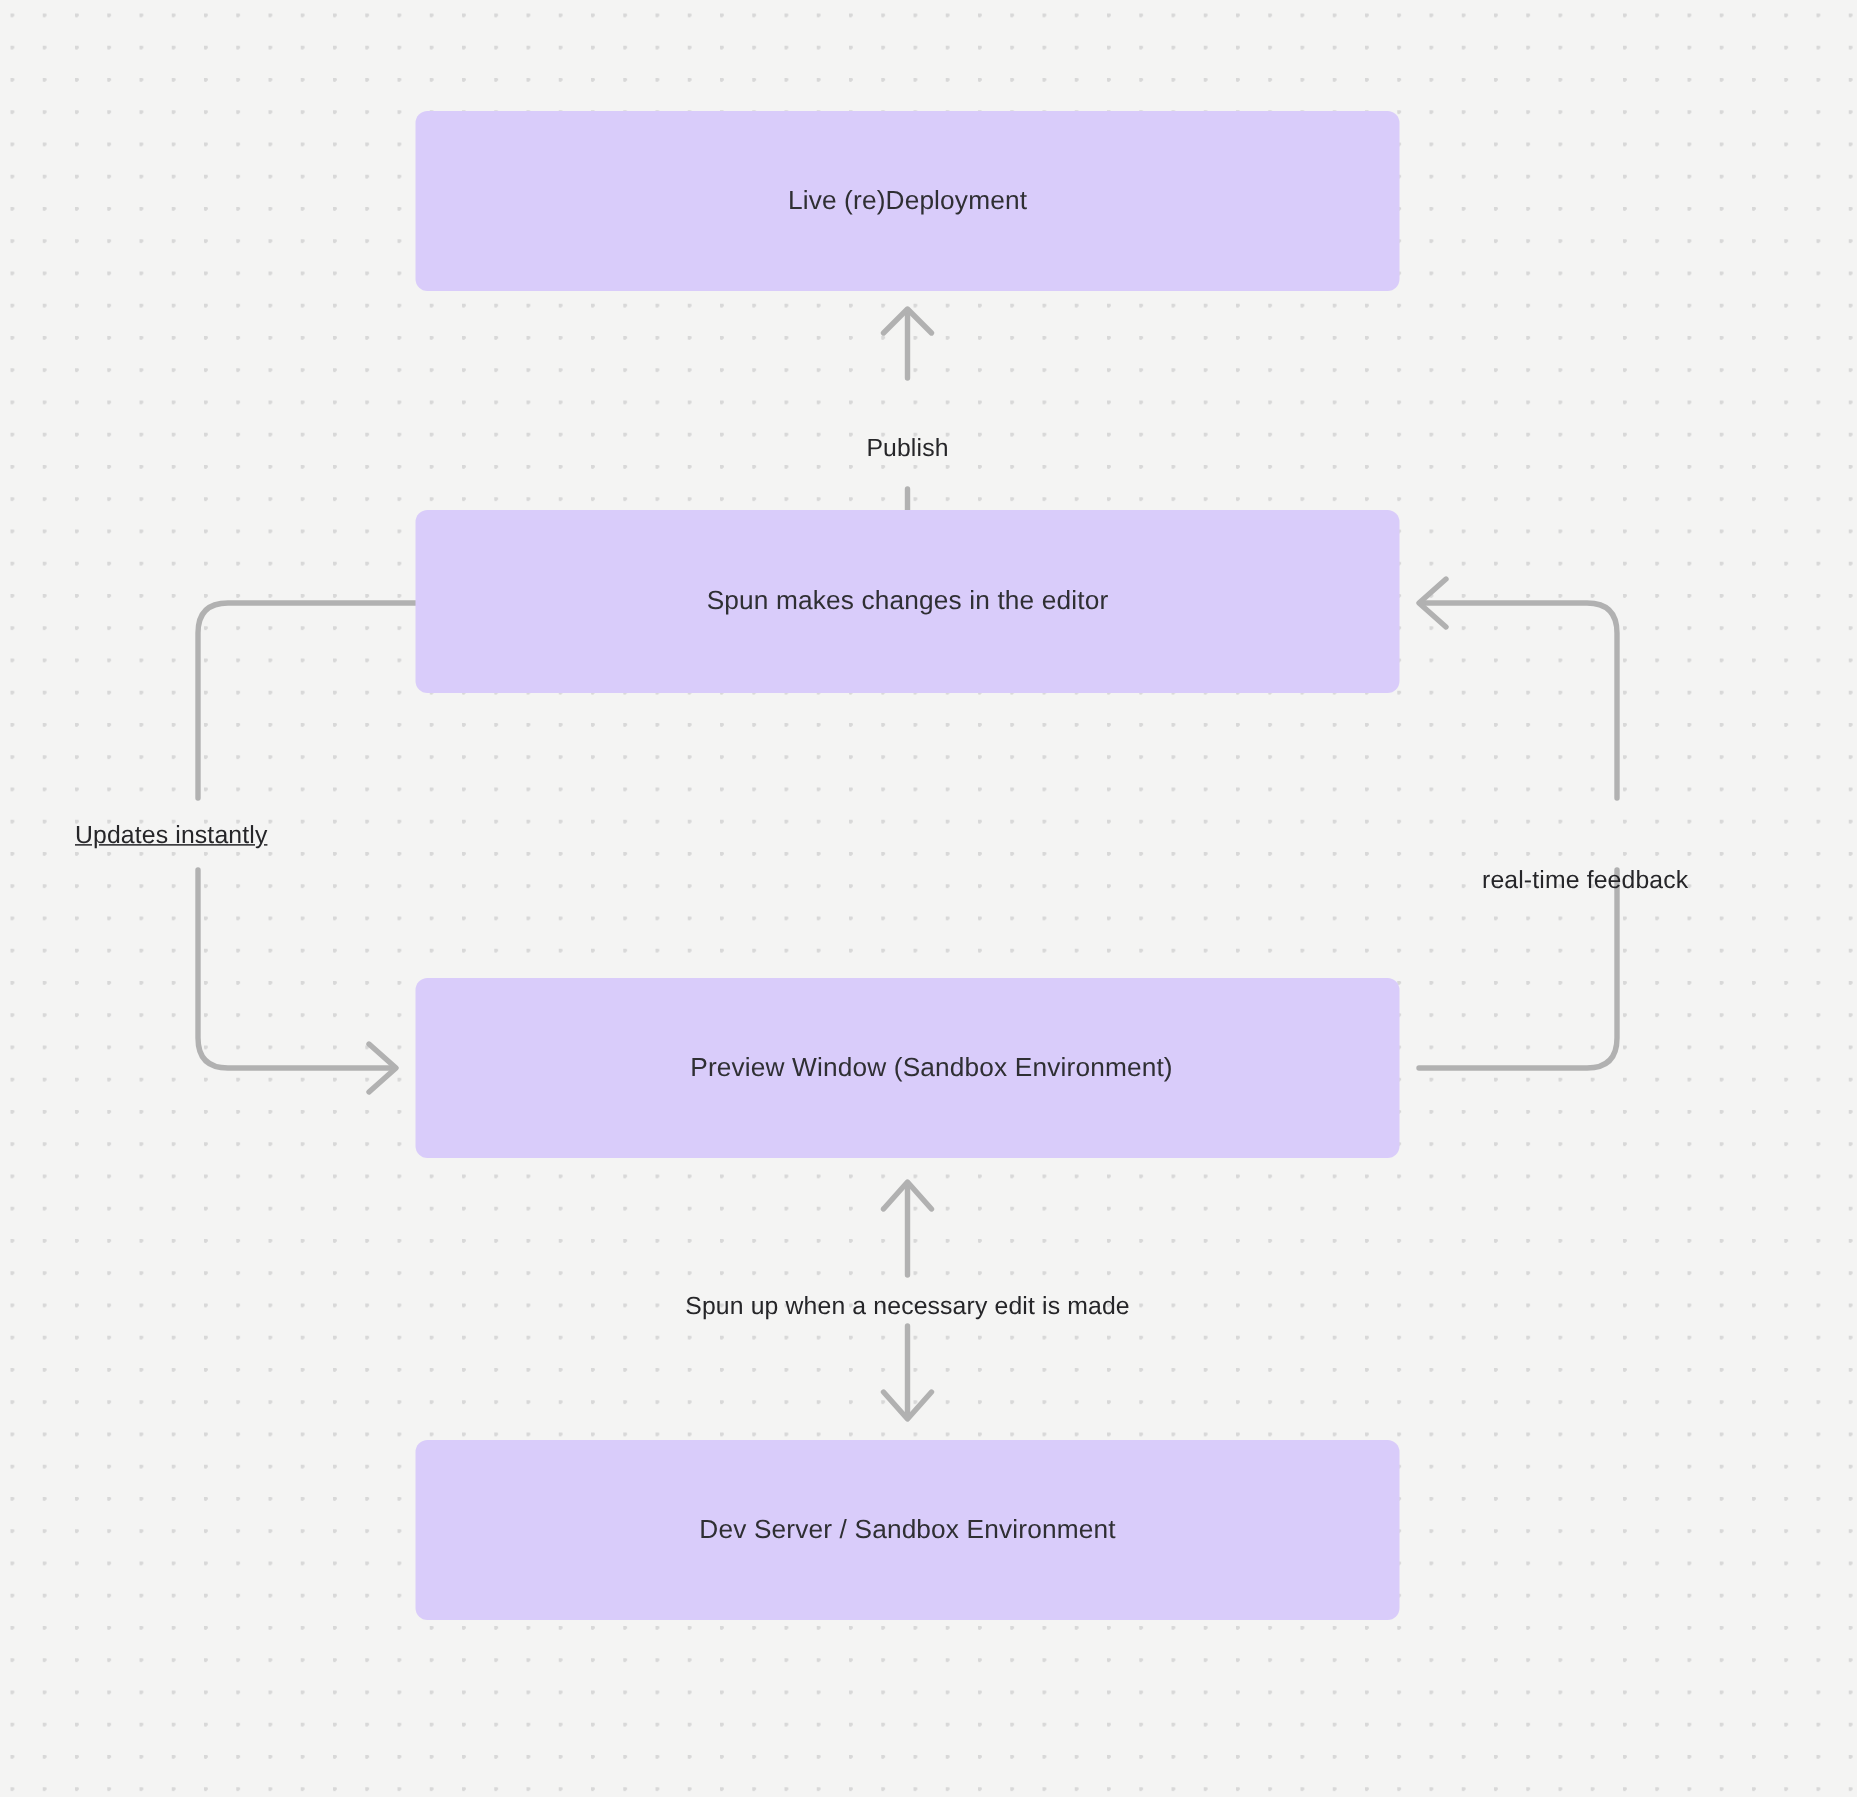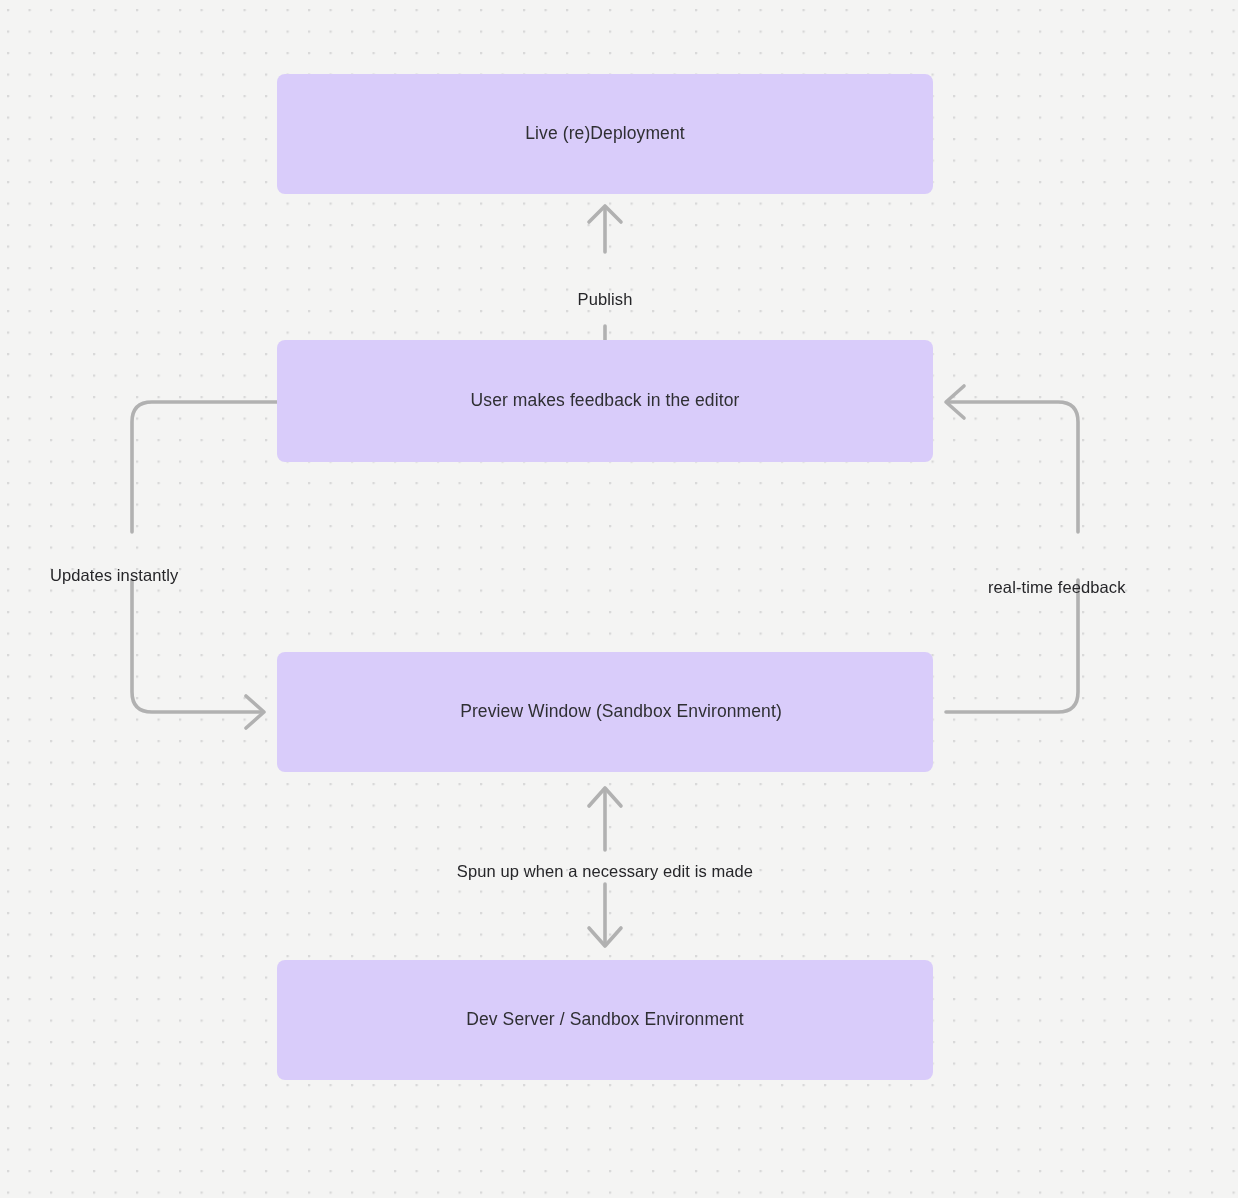--- a/index.html
+++ b/index.html
@@ -105,32 +105,32 @@
       </g>
 
     </g>
   </svg>
 
   <div class="node" style="left:277px; top:74px; width:656px; height:120px;">
     <span class="node-label">Live (re)Deployment</span>
   </div>
 
   <div class="node" style="left:277px; top:340px; width:656px; height:122px;">
-    <span class="node-label">User makes feedback in the editor</span>
+    <span class="node-label">Spun makes changes in the editor</span>
   </div>
 
   <div class="node" style="left:277px; top:652px; width:656px; height:120px;padding-left:32px;">
     <span class="node-label">Preview Window (Sandbox Environment)</span>
   </div>
 
   <div class="node" style="left:277px; top:960px; width:656px; height:120px;">
     <span class="node-label">Dev Server / Sandbox Environment</span>
   </div>
 
   <div class="edge-label center" style="left:605px; top:270px;">Publish</div>
 
-  <div class="edge-label left-anchor" style="left:50px; top:546px;">Updates instantly</div>
+  <div class="edge-label left-anchor" style="left:50px; top:528px;text-decoration:underline;">Updates instantly</div>
 
   <div class="edge-label left-anchor" style="left:988px; top:558px;text-align:center;">real-time feedback</div>
 
   <div class="edge-label center" style="left:605px; top:842px;">Spun up when a necessary edit is made</div>
 
 </div>
 
 </body></html>

